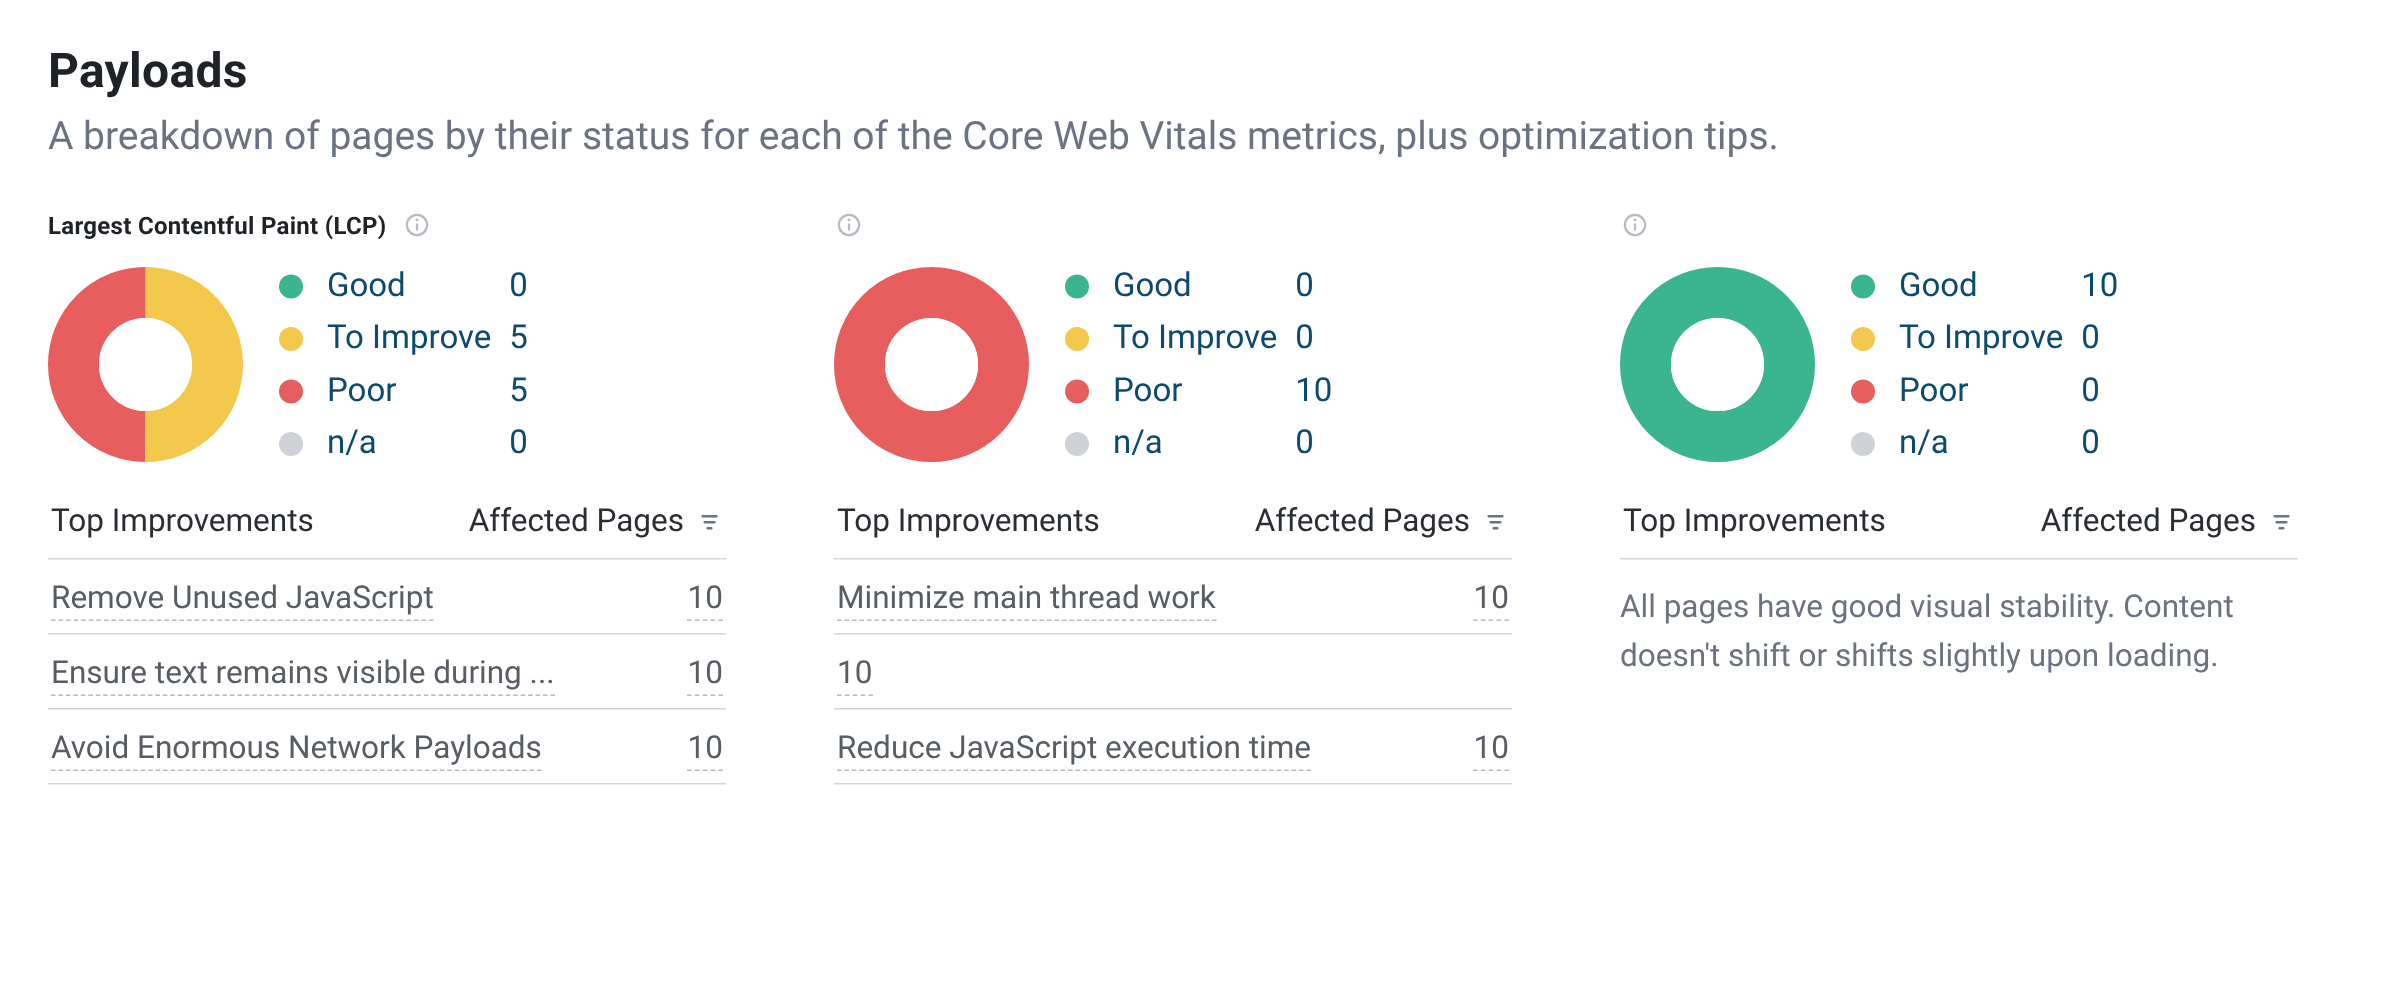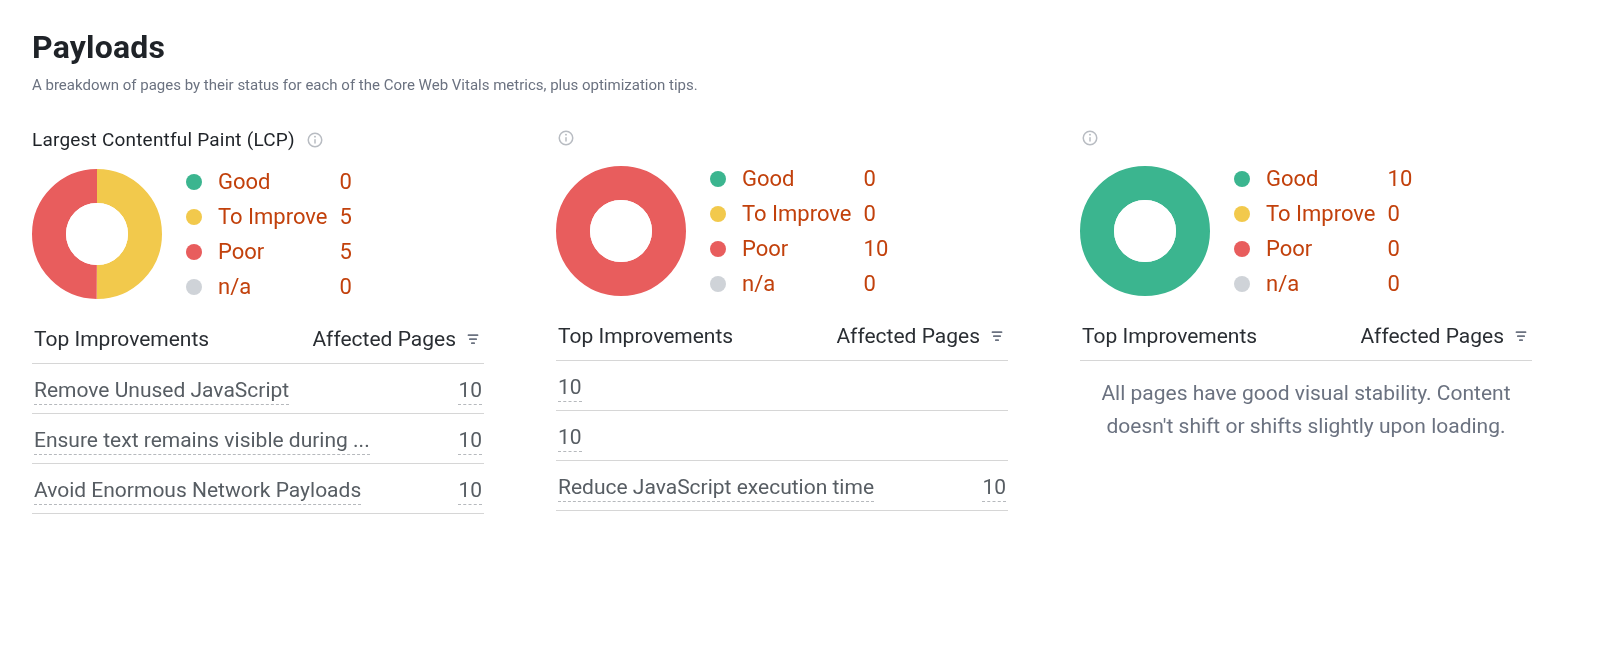--- a/index.html
+++ b/index.html
@@ -13,40 +13,40 @@
     --na:#cfd3d8;
   }
   html,body{margin:0;padding:0;background:#fff;}
   body{
     font-family:-apple-system,BlinkMacSystemFont,"Segoe UI",Roboto,Helvetica,Arial,sans-serif;
     color:var(--fg);
     width:1600px;
   }
   .page{padding:28px 32px 40px 32px;}
   .title{font-size:32px;font-weight:700;letter-spacing:.2px;margin:0 0 10px 0;}
-  .subtitle{font-size:15px;color:var(--muted);margin:0 0 34px 0;}
+  .subtitle{font-size:26px;color:var(--muted);margin:0 0 34px 0;}
   .cards{display:flex;gap:72px;}
   .card{flex:0 0 452px;}
   .card-head{display:flex;align-items:center;gap:10px;margin-bottom:18px;}
-  .card-title{font-size:19px;font-weight:400;letter-spacing:.2px;}
+  .card-title{font-size:16px;font-weight:700;letter-spacing:.2px;}
   .info-icon{
     width:20px;height:20px;display:inline-flex;align-items:center;justify-content:center;cursor:pointer;
   }
   .info-icon svg{display:block;}
   .donut-row{display:flex;align-items:center;gap:24px;margin-bottom:28px;}
   .donut{width:130px;height:130px;position:relative;flex:0 0 130px;}
   .donut svg{transform:rotate(-90deg);}
-  .legend{font-size:22px;color:#c2410c;display:grid;grid-template-columns:20px 1fr 40px;row-gap:10px;column-gap:12px;align-items:center;}
+  .legend{font-size:22px;color:#0c4a6e;display:grid;grid-template-columns:20px 1fr 40px;row-gap:10px;column-gap:12px;align-items:center;}
   .dot{width:16px;height:16px;border-radius:50%;}
   .dot.good{background:var(--good);}
   .dot.improve{background:var(--improve);}
   .dot.poor{background:var(--poor);}
   .dot.na{background:var(--na);}
   .legend .val{text-align:left;font-variant-numeric:tabular-nums;}
-  .tbl{width:100%;text-align:center;}
+  .tbl{width:100%;}
   .tbl-head{display:flex;justify-content:space-between;align-items:center;font-size:21px;color:#2a2e33;padding:0 2px 12px 2px;border-bottom:1px solid var(--line);}
   .tbl-head .right{display:flex;align-items:center;gap:8px;}
   .sort-icon{width:18px;height:18px;display:inline-flex;align-items:center;justify-content:center;}
   .tbl-row{display:flex;justify-content:space-between;align-items:center;padding:14px 2px 8px 2px;border-bottom:1px solid var(--line);gap:12px;}
   .imp-link{
     font-size:21px;color:#575d63;max-width:360px;white-space:nowrap;overflow:hidden;text-overflow:ellipsis;
     border-bottom:1px dashed #b6b9bd;padding-bottom:2px;cursor:pointer;
   }
   .imp-val{
     font-size:21px;color:#575d63;border-bottom:1px dashed #b6b9bd;padding-bottom:2px;cursor:pointer;
@@ -166,20 +166,21 @@
               <svg width="16" height="16" viewBox="0 0 24 24">
                   <rect x="4" y="5" width="16" height="2.6" rx="1" fill="#6b7280"></rect>
                   <rect x="6" y="11" width="12" height="2.6" rx="1" fill="#6b7280"></rect>
                   <rect x="9" y="17" width="6" height="2.6" rx="1" fill="#6b7280"></rect>
                 </svg>
             </span>
           </span>
         </div>
         <div>
     <div class="tbl-row">
+      <span class="imp-link">Minimize main thread work</span>
       <span class="imp-val">10</span>
     </div>
     <div class="tbl-row">
       <span class="imp-val">10</span>
     </div>
     <div class="tbl-row">
       <span class="imp-link">Reduce JavaScript execution time</span>
       <span class="imp-val">10</span>
     </div>
           </div>

